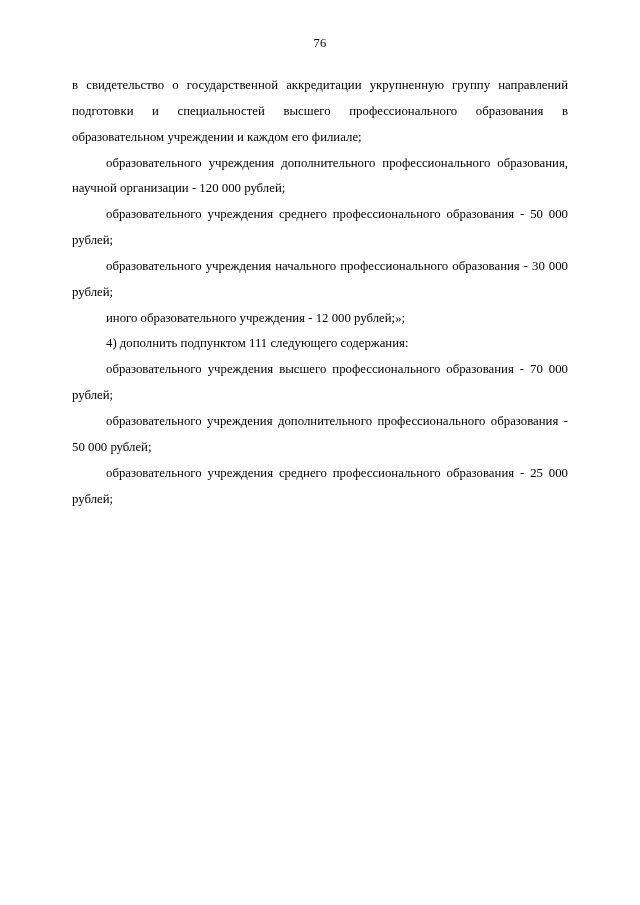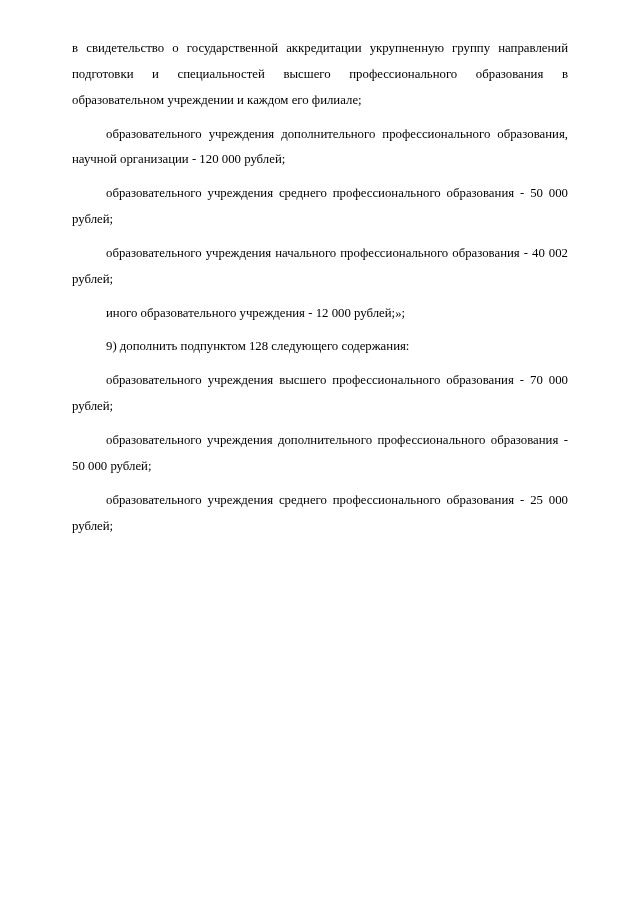--- a/index.html
+++ b/index.html
@@ -36,32 +36,33 @@
     margin: 0 0 0 0;
     text-align: justify;
     text-justify: inter-word;
     text-indent: 0;
     font-family: Liberation Serif, serif;
   }
   p.para.indent {
     text-indent: 34px;
   }
   p.para + p.para {
-    margin-top: 8px;
+    margin-top: 0;
   }
   
 </style>
 </head>
 <body>
 
 <div class="page">
+  <div class="page-number">76</div>
   <div class="doc-body">
     <p class="para">в свидетельство о государственной аккредитации укрупненную группу направлений подготовки и специальностей высшего профессионального образования в образовательном учреждении и каждом его филиале;</p>
     <p class="para indent">образовательного учреждения дополнительного профессионального образования, научной организации - 120 000 рублей;</p>
     <p class="para indent">образовательного учреждения среднего профессионального образования - 50 000 рублей;</p>
-    <p class="para indent">образовательного учреждения начального профессионального образования - 40 002 рублей;</p>
+    <p class="para indent">образовательного учреждения начального профессионального образования - 30 000 рублей;</p>
     <p class="para indent">иного образовательного учреждения - 12 000 рублей;»;</p>
-    <p class="para indent">9) дополнить подпунктом 128 следующего содержания:</p>
+    <p class="para indent">4) дополнить подпунктом 111 следующего содержания:</p>
     <p class="para indent">образовательного учреждения высшего профессионального образования - 70 000 рублей;</p>
     <p class="para indent">образовательного учреждения дополнительного профессионального образования - 50 000 рублей;</p>
     <p class="para indent">образовательного учреждения среднего профессионального образования - 25 000 рублей;</p>
   </div>
 </div>
 
 </body></html>

